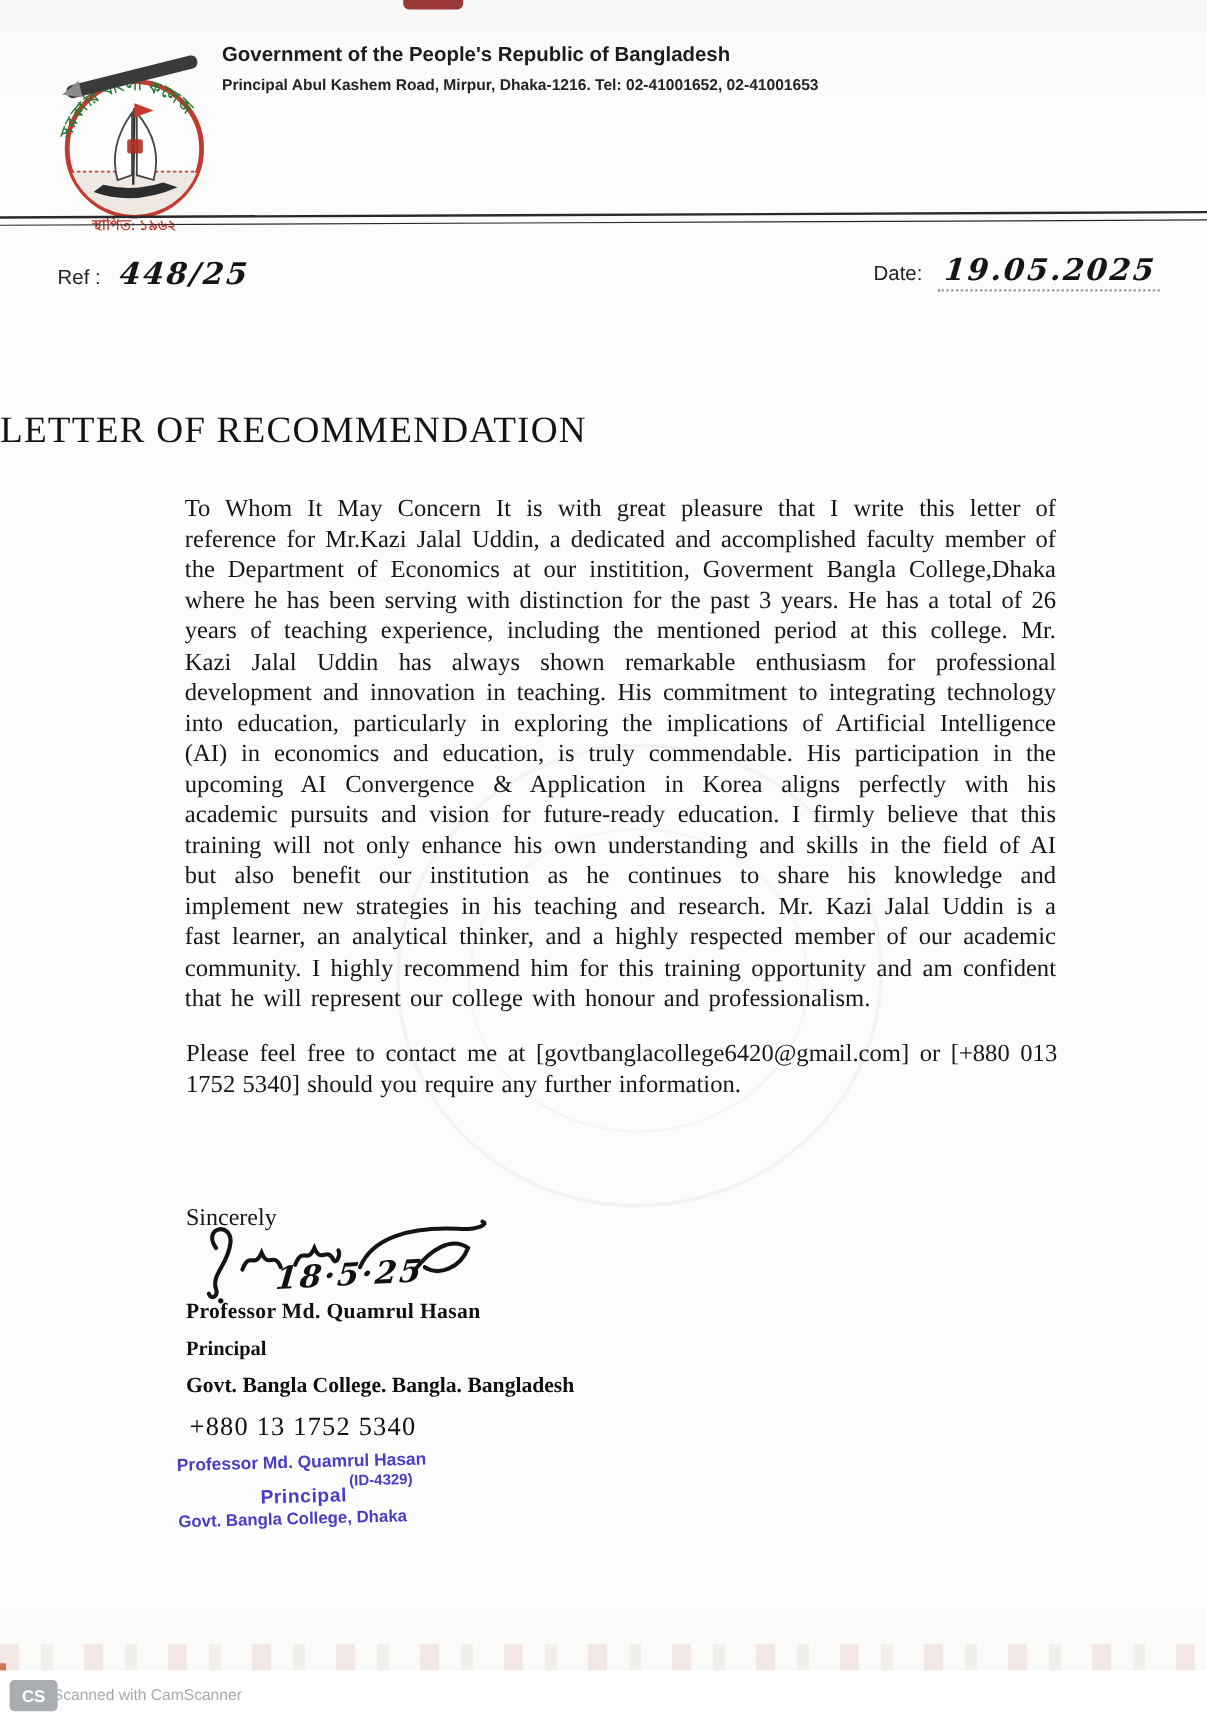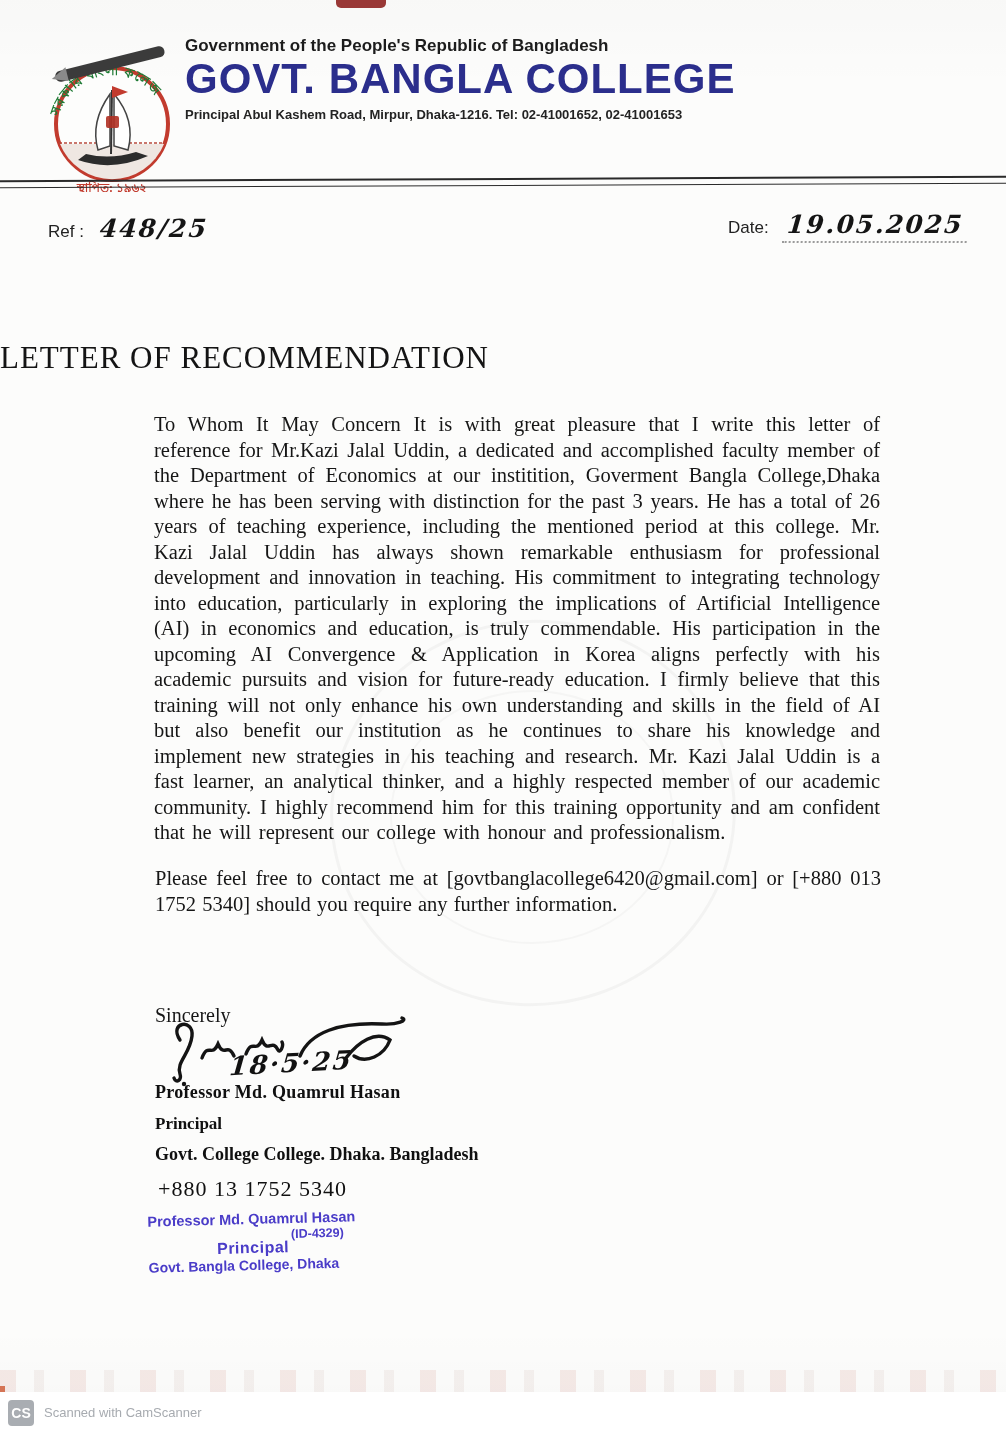--- a/index.html
+++ b/index.html
@@ -50,21 +50,21 @@
   .sig-org{position:absolute;left:155px;top:1144px;font-size:18px;font-weight:700;color:#101010;}
   .sig-phone{position:absolute;left:158px;top:1176px;font-size:22px;color:#101010;letter-spacing:1px;}
   
   .stamp{position:absolute;left:148px;top:1212px;width:210px;font-family:"Liberation Sans",sans-serif;font-weight:700;transform:rotate(-1.5deg);line-height:1.1;}
   .stamp .s1{font-size:14.5px;}
   .stamp .s2{font-size:12.5px;text-align:right;padding-right:14px;margin-top:1px;}
   .stamp .s3{font-size:16px;text-align:center;margin-top:-4px;letter-spacing:0.5px;}
   .stamp .s4{font-size:14px;margin-top:2px;}
   
   .footer{position:absolute;left:0;top:1392px;width:1006px;height:50px;background:#ffffff;}
-  .cs-badge{position:absolute;left:8px;top:8px;width:26px;height:26px;background:#a9adb2;border-radius:4px;color:#ffffff;font-family:"Liberation Sans",sans-serif;font-weight:700;font-size:14px;display:flex;align-items:center;justify-content:center;}
+  .cs-badge{position:absolute;left:8px;top:8px;width:40px;height:26px;background:#a9adb2;border-radius:4px;color:#ffffff;font-family:"Liberation Sans",sans-serif;font-weight:700;font-size:14px;display:flex;align-items:center;justify-content:center;}
   .cs-text{position:absolute;left:44px;top:13px;font-family:"Liberation Sans",sans-serif;font-size:13px;color:#a7abb0;}
 </style>
 </head>
 <body>
 
 <div class="page">
 
   <div class="top-red-mark"></div>
   <div class="watermark"></div>
   <div class="watermark2"></div>
@@ -97,21 +97,20 @@
 
       <g transform="rotate(-14 80 22)">
         <rect x="22" y="16" width="112" height="11" rx="5" fill="#3b3b3b"></rect>
         <polygon points="18,22 34,14 34,28" fill="#8a8a8a"></polygon>
       </g>
     </svg>
   </div>
 
   <div class="hdr">
     <div class="hdr-gov">Government of the People's Republic of Bangladesh</div>
-    <div class="hdr-college" style="color:#2b2e8c;">GOVT. BANGLA COLLEGE</div>
     <div class="hdr-addr">Principal Abul Kashem Road, Mirpur, Dhaka-1216. Tel: 02-41001652, 02-41001653</div>
   </div>
   <div class="rule2"></div>
 
   <div class="refrow">
     <div class="ref-wrap">
       <span class="print-label">Ref :</span>
       <span class="hand" style="margin-left:12px;">448/25</span>
     </div>
     <div class="date-wrap">
@@ -134,21 +133,21 @@
         <path d="M 52 46 C 58 30 62 46 68 32 C 74 46 78 30 84 44"></path>
         <path d="M 96 42 C 102 26 106 42 112 28 C 118 42 122 26 128 38 C 130 42 134 34 132 30"></path>
         <path d="M 150 44 C 160 20 190 10 232 12 C 248 13 258 8 252 6"></path>
         <path d="M 196 46 C 208 30 226 18 240 28 C 234 44 216 52 204 44"></path>
       </g>
     </svg>
   </div>
   <div class="sig-date">18·5·25</div>
   <div class="sig-name">Professor Md. Quamrul Hasan</div>
   <div class="sig-desig">Principal</div>
-  <div class="sig-org">Govt. College College. Dhaka. Bangladesh</div>
+  <div class="sig-org">Govt. Bangla College. Bangla. Bangladesh</div>
   <div class="sig-phone">+880 13 1752 5340</div>
 
   <div class="stamp" style="color:#4a3cc8;">
     <div class="s1">Professor Md. Quamrul Hasan</div>
     <div class="s2">(ID-4329)</div>
     <div class="s3">Principal</div>
     <div class="s4">Govt. Bangla College, Dhaka</div>
   </div>
 
   <div class="footer">

